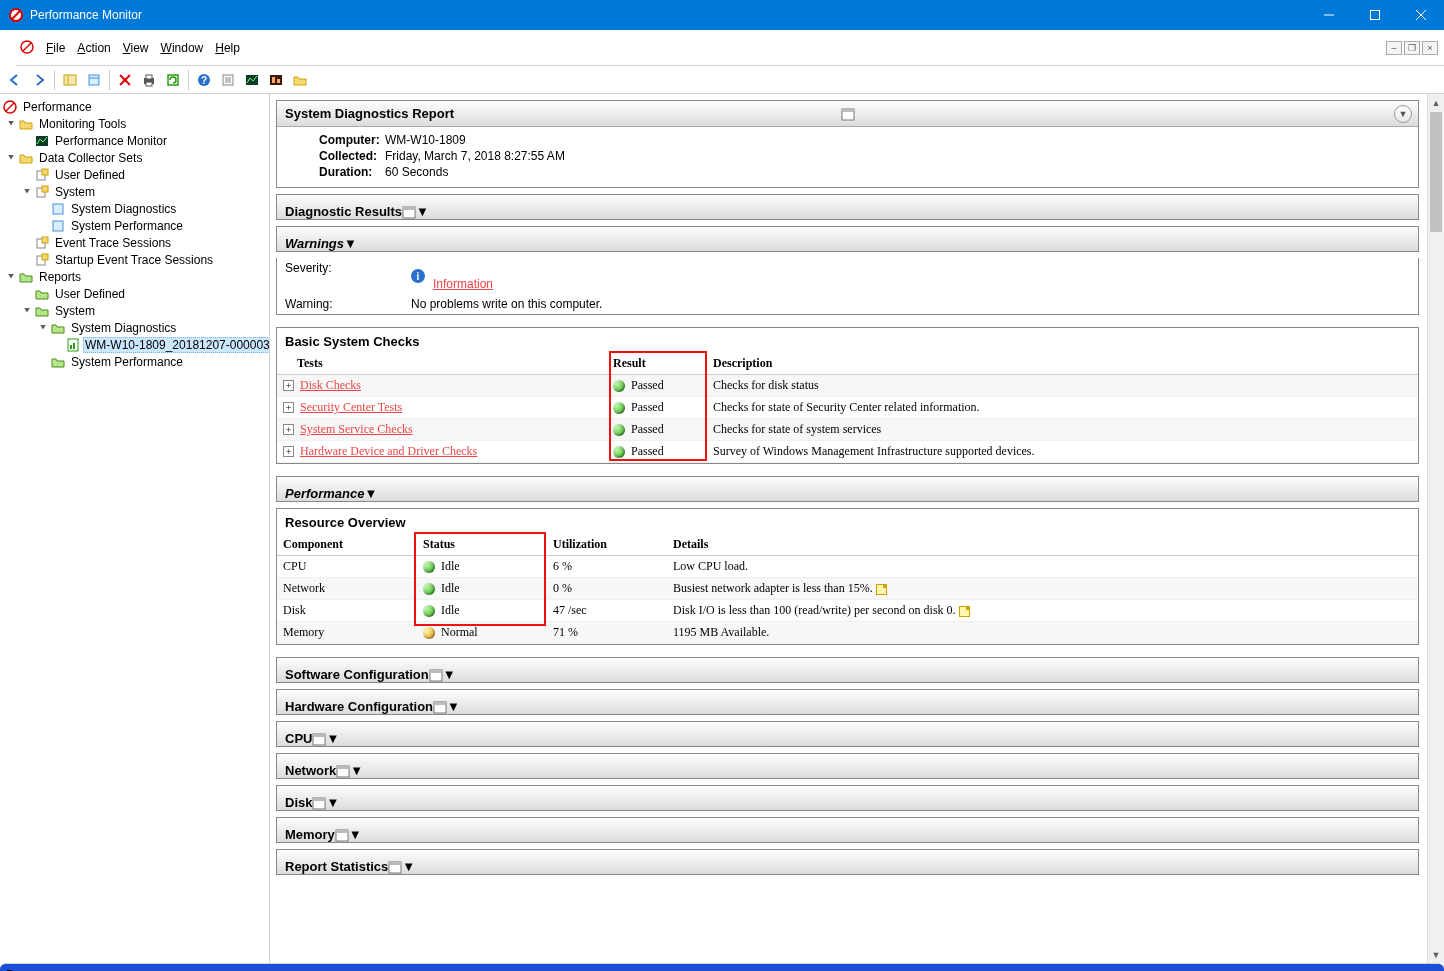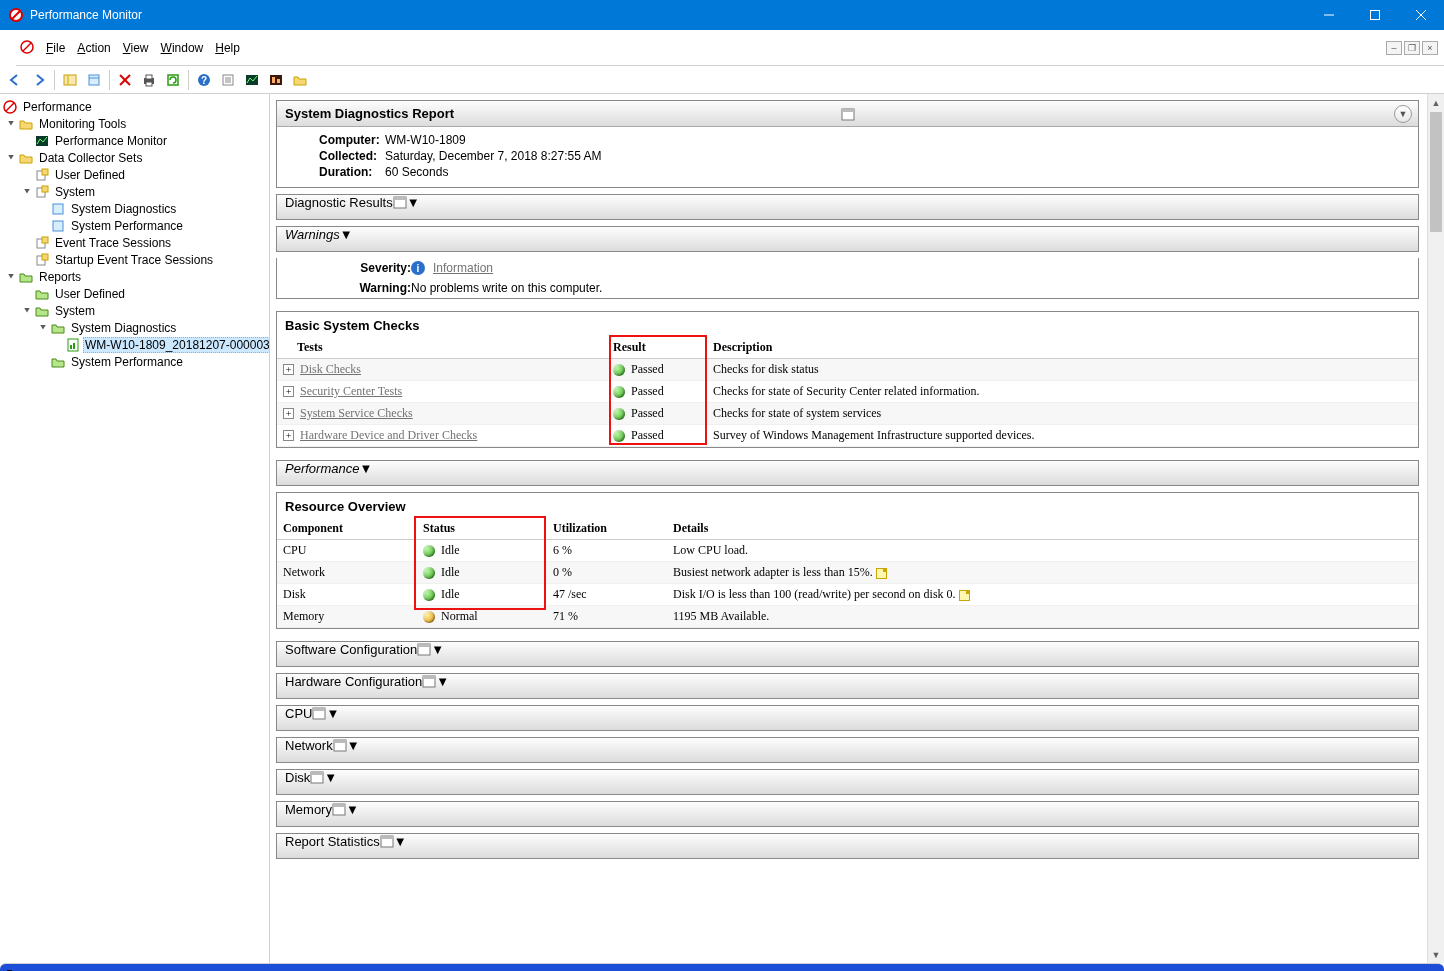--- a/index.html
+++ b/index.html
@@ -34,42 +34,42 @@
 .report-vscroll .varrow { position: absolute; left: 0; right: 0; height: 17px; display:flex; align-items:center; justify-content:center; color:#606060; font-size:9px; }
 .report-vscroll .varrow.top { top: 0; }
 .report-vscroll .varrow.bot { bottom: 0; }
 .panel { border: 1px solid #888; margin-bottom: 6px; background: #fff; }
 .panel-hdr { height: 26px; background: linear-gradient(#fdfdfd, #dcdcdc); border-bottom: 1px solid #aaa; display: flex; align-items: center; padding: 0 8px; font-weight: bold; font-size: 13px; position: relative; }
 .panel-hdr .hdr-center-icon { position: absolute; left: 50%; transform: translateX(-50%); color: #888; }
 .panel-hdr .hdr-collapse { position: absolute; right: 6px; width: 18px; height: 18px; border: 1px solid #9a9a9a; border-radius: 50%; background: linear-gradient(#fff,#e8e8e8); display: flex; align-items: center; justify-content: center; font-size: 9px; color: #555; }
 .panel-body { padding: 6px 8px; margin-left: 34px; }
 .kv { display: flex; margin-bottom: 2px; }
 .kv .k { width: 66px; font-weight: bold; }
-.section-hdr { height: 26px; background: linear-gradient(#fdfdfd, #dcdcdc); border: 1px solid #888; display:flex; align-items:flex-start; padding:0 8px; font-weight:normal; font-size:13px; margin-bottom:6px; position:relative; }
+.section-hdr { height: 26px; background: linear-gradient(#fdfdfd, #dcdcdc); border: 1px solid #888; display:flex; align-items:flex-end; padding:0 8px; font-weight:bold; font-size:13px; margin-bottom:6px; position:relative; }
 .subhdr { font-weight: bold; padding: 6px 8px 4px 8px; font-size: 13px; border: 1px solid #888; border-bottom: none; background:#fff; }
 table.grid { width: 100%; border-collapse: collapse; font-size: 12px; }
 table.grid th { text-align: left; font-weight: bold; padding: 3px 6px; background: #fff; border-bottom: 1px solid #ccc; }
 table.grid td { padding: 3px 6px; border-bottom: 1px solid #f0f0f0; }
 table.grid tr.alt td { background: #f7f7f7; }
 .info-table { border: 1px solid #888; border-top: none; margin-bottom: 0; }
 .basic-wrap { border: 1px solid #888; border-top:none; margin-bottom: 12px; font-family: Liberation Serif, serif; }
 .info-row { display:flex; padding: 3px 8px; }
-.info-row .ik { width: 126px; font-weight: bold; text-align: right; }
+.info-row .ik { width: 126px; font-weight: normal; }
 .info-row .iv { display: flex; align-items: center; gap:4px; }
 .dot { width: 12px; height: 12px; border-radius: 50%; display: inline-block; vertical-align: middle; margin-right: 6px; box-shadow: inset -1px -1px 2px rgba(0,0,0,0.4), inset 1px 1px 2px rgba(255,255,255,0.6); }
 .dot.green { background: radial-gradient(circle at 35% 35%, #b6f7a1, #2a9b10); }
 .dot.yellow { background: radial-gradient(circle at 35% 35%, #fff1a1, #d98f00); }
 .expander { display:inline-block; width:11px; height:11px; border:1px solid #888; text-align:center; line-height:9px; font-size:10px; margin-right:6px; background:#fff; }
 .tlink { color: #000; text-decoration: underline; cursor: pointer; }
 .hl-red { position: absolute; border: 2px solid #e11; pointer-events: none; }
 .statusbar { height: 22px; border-top: 1px solid #d0d0d0; display: flex; align-items: center; padding: 0 6px; font-size: 12px; background: #1d4ed8; border-radius: 6px; }
 .basic-table { position: relative; }
 .res-table { position: relative; }
 svg { display: block; }
-a.tlink { color:#737373; }
+a.tlink { color:#ef4444;margin-top:16px; }
 .infoicon { width:14px; height:14px; border-radius:50%; background:#2a6fc9; color:#fff; font-size:10px; font-weight:bold; display:inline-flex; align-items:center; justify-content:center; margin-right:4px; }
 .noteicon { display:inline-block; width:11px; height:11px; background:#fff6b0; border:1px solid #caa400; margin-left:3px; vertical-align:middle; position:relative; }
 .noteicon::after { content:""; position:absolute; right:-1px; top:-1px; width:4px; height:4px; background:#caa400; }
 </style>
 </head>
 <body>
 
 <div class="titlebar">
   <span class="icon">
     <svg width="14" height="14" viewBox="0 0 14 14">
@@ -360,21 +360,21 @@
             </span>
           <span class="hdr-collapse">▼</span>
         </div>
         <div class="panel-body">
           <div class="kv">
               <span class="k">Computer:</span>
               <span>WM-W10-1809</span>
             </div>
           <div class="kv">
               <span class="k">Collected:</span>
-              <span>Saturday, December 7, 2018 8:27:55 AM</span>
+              <span>Friday, March 7, 2018 8:27:55 AM</span>
             </div>
           <div class="kv">
               <span class="k">Duration:</span>
               <span>60 Seconds</span>
             </div>
         </div>
       </div>
 
       <div class="section-hdr">
         <span>Diagnostic Results</span>

